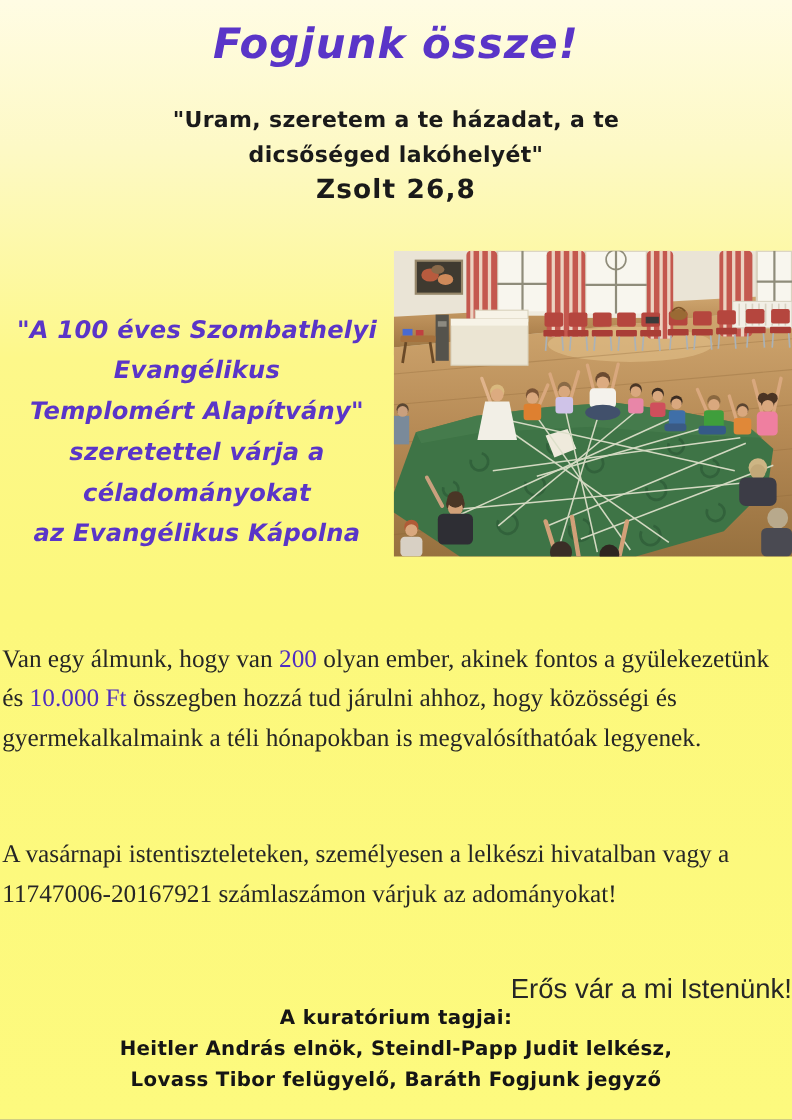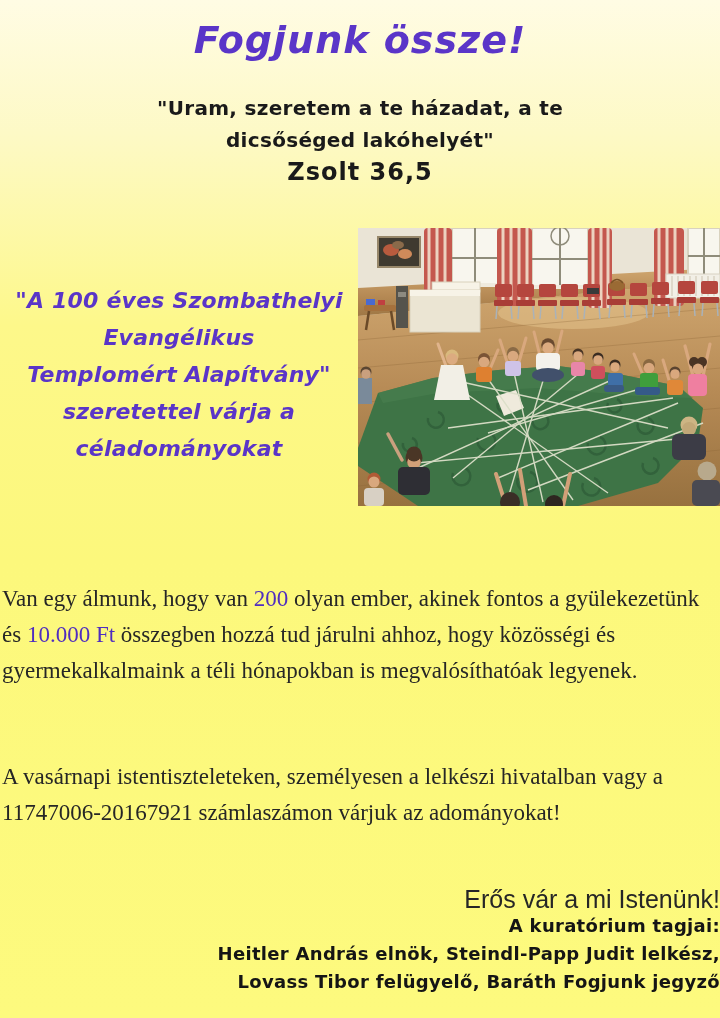--- a/index.html
+++ b/index.html
@@ -33,41 +33,42 @@
   }
   .p1{top:558px;}
   .p2{top:736px;}
   .accent{color:#4f2dc0;}
   .motto{
     position:absolute;top:885px;left:0;width:720px;text-align:right;
     font-family:Liberation Sans, sans-serif;
     font-size:25px;color:#262626;
   }
   .board{
-    position:absolute;top:912px;left:0;width:720px;text-align:right;
+    position:absolute;top:912px;left:0;width:720px;text-align:center;
     font-weight:700;font-size:18px;line-height:28px;color:#151515;letter-spacing:.3px;
   }
 </style>
 </head>
 <body>
 
 <div class="flyer">
 
   <div class="title">Fogjunk össze!</div>
 
   <div class="quote">
     <div>"Uram, szeretem a te házadat, a te</div>
     <div>dicsőséged lakóhelyét"</div>
-    <div class="ref">Zsolt 36,5</div>
+    <div class="ref">Zsolt 26,8</div>
   </div>
 
   <div class="foundation">
     <div>"A 100 éves Szombathelyi Evangélikus</div>
     <div>Templomért Alapítvány"</div>
     <div>szeretettel várja a céladományokat</div>
+    <div>az Evangélikus Kápolna</div>
   </div>
 
   <div class="photo">
     <svg viewBox="0 0 362 278" preserveAspectRatio="none">
       <defs>
         <linearGradient id="floorG" x1="0" y1="0" x2="0" y2="1">
           <stop offset="0" stop-color="#d0a770"></stop>
           <stop offset="0.5" stop-color="#b68a55"></stop>
           <stop offset="1" stop-color="#97713f"></stop>
         </linearGradient>

